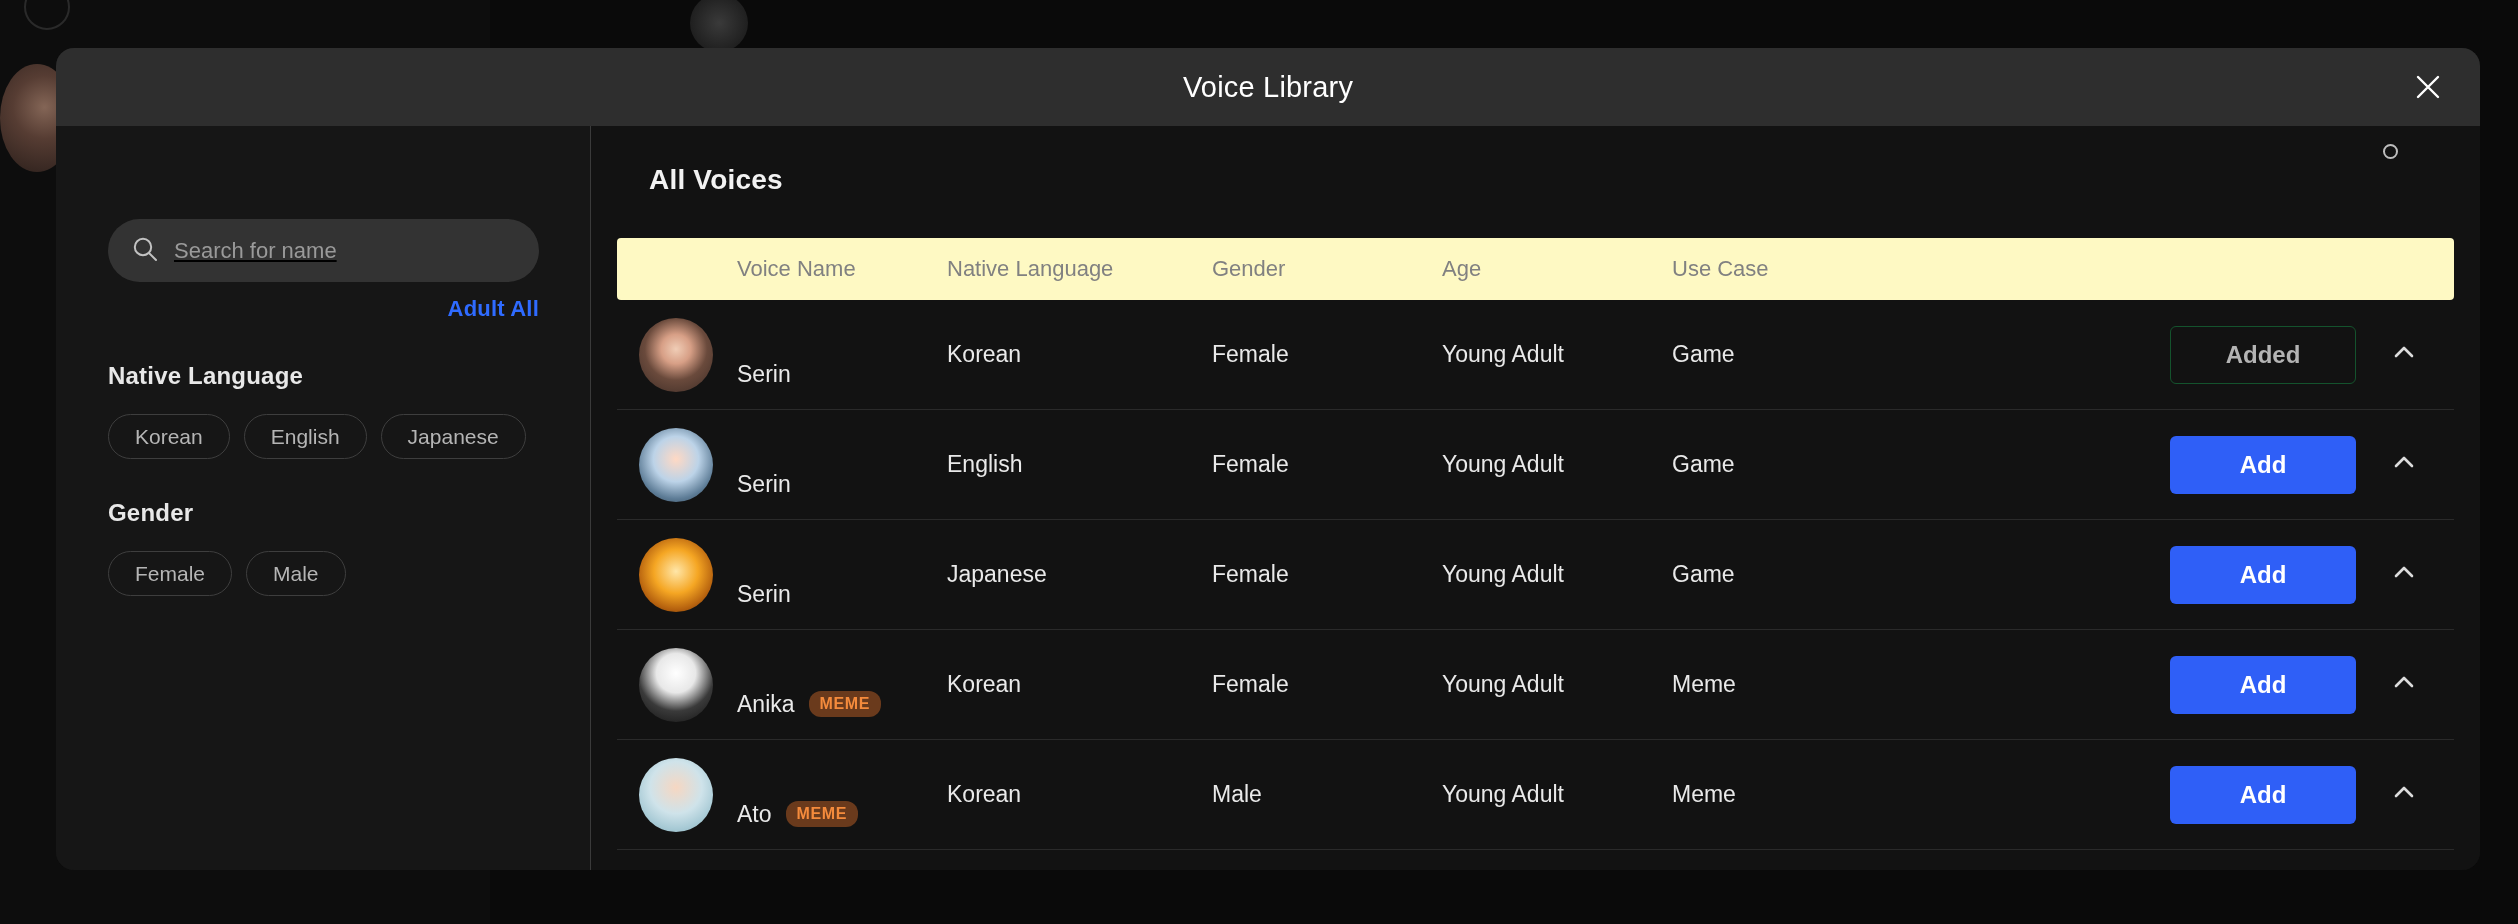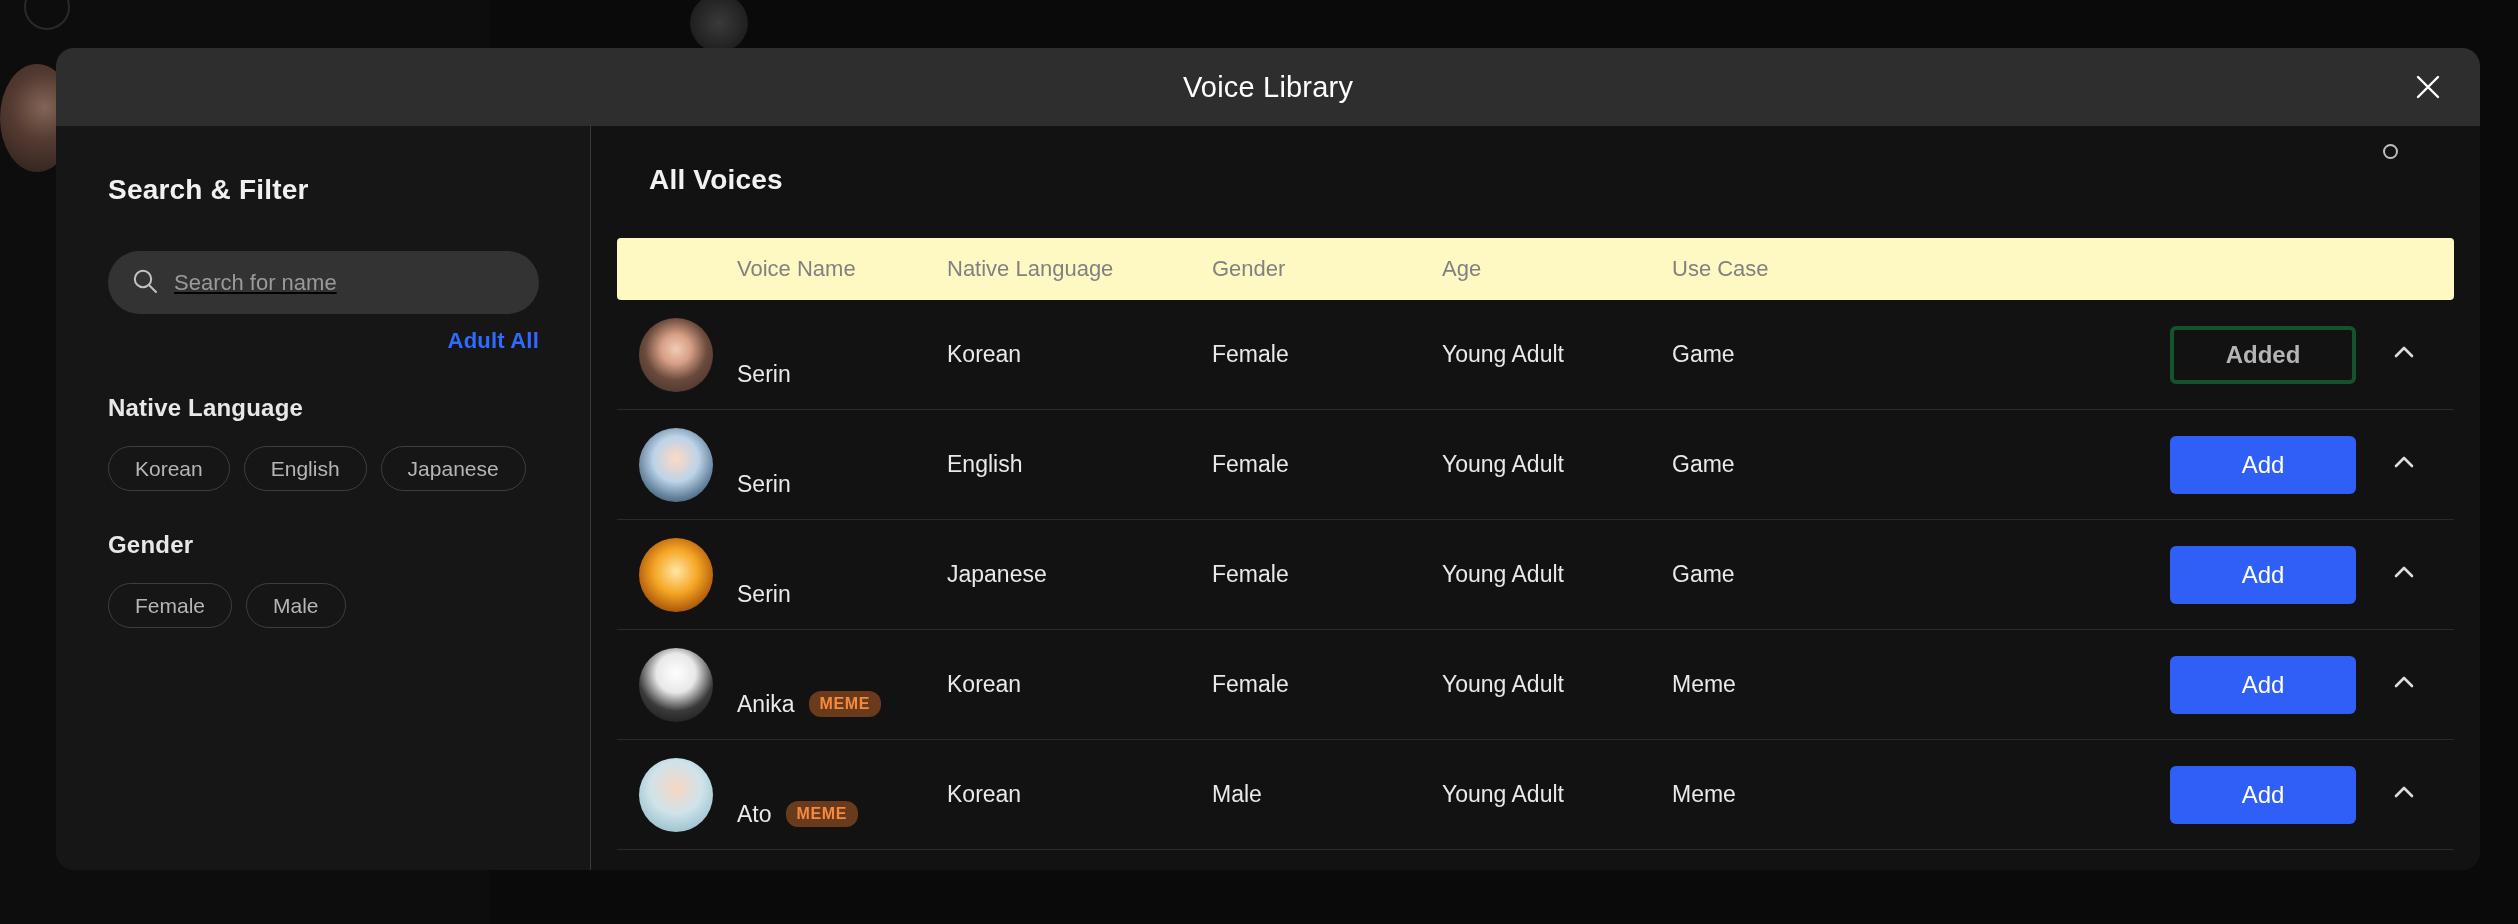--- a/index.html
+++ b/index.html
@@ -107,26 +107,26 @@
   .av-5 { background: radial-gradient(circle at 50% 40%, #f6d7c2 0%, #cfe3ea 45%, #a9cbd6 70%, #7fa9b6 100%); }
 
   .name-wrap { display: flex; align-items: flex-start; gap: 14px; margin-top: 40px; }
   .badge-meme {
     background: #6a3a1c; color: #f58b3c; font-size: 16px; font-weight: 700;
     border-radius: 12px; padding: 5px 11px; letter-spacing: .6px; line-height: 1;
   }
 
   .btn-add {
     width: 186px; height: 58px; border-radius: 6px; border: none;
-    background: #2f5ff7; color: #ffffff; font-size: 24px; font-weight: 400;
+    background: #2f5ff7; color: #ffffff; font-size: 24px; font-weight: 700;
     cursor: pointer; font-family: "Liberation Sans", sans-serif;
   }
   .btn-added {
     width: 186px; height: 58px; border-radius: 6px;
-    border: 4px solid #14532d; background: transparent; color: #b4b4b4;
+    border: 1px solid #14532d; background: transparent; color: #b4b4b4;
     font-size: 24px; font-weight: 700; cursor: default;
     font-family: "Liberation Sans", sans-serif;
   }
   .chevron-btn {
     width: 40px; height: 40px; display: flex; align-items: center; justify-content: center;
     background: none; border: none; cursor: pointer;
   }
   #cursor-dot {
     position: absolute; right: 82px; top: 18px; width: 15px; height: 15px;
     border: 2px solid #bdbdbd; border-radius: 50%; background: transparent;
@@ -153,21 +153,20 @@
         <svg width="30" height="30" viewBox="0 0 30 30" aria-hidden="true">
           <path d="M5 5 L25 25 M25 5 L5 25" stroke="#ffffff" stroke-width="2.4" stroke-linecap="round" fill="none"></path>
         </svg>
       </span>
     </button>
   </div>
 
   <div id="modal-body">
 
     <aside id="sidebar">
-      <div id="sidebar-title">Search &amp; Filter</div>
 
       <div id="search-box">
         <span id="search-icon">
           <svg width="30" height="30" viewBox="0 0 30 30" aria-hidden="true">
             <circle cx="13" cy="13" r="8.2" stroke="#c2c2c2" stroke-width="2" fill="none"></circle>
             <path d="M19.2 19.2 L26 26" stroke="#c2c2c2" stroke-width="2" stroke-linecap="round"></path>
           </svg>
         </span>
         <input id="search-input" type="text" placeholder="Search for name" style="">
       </div>

